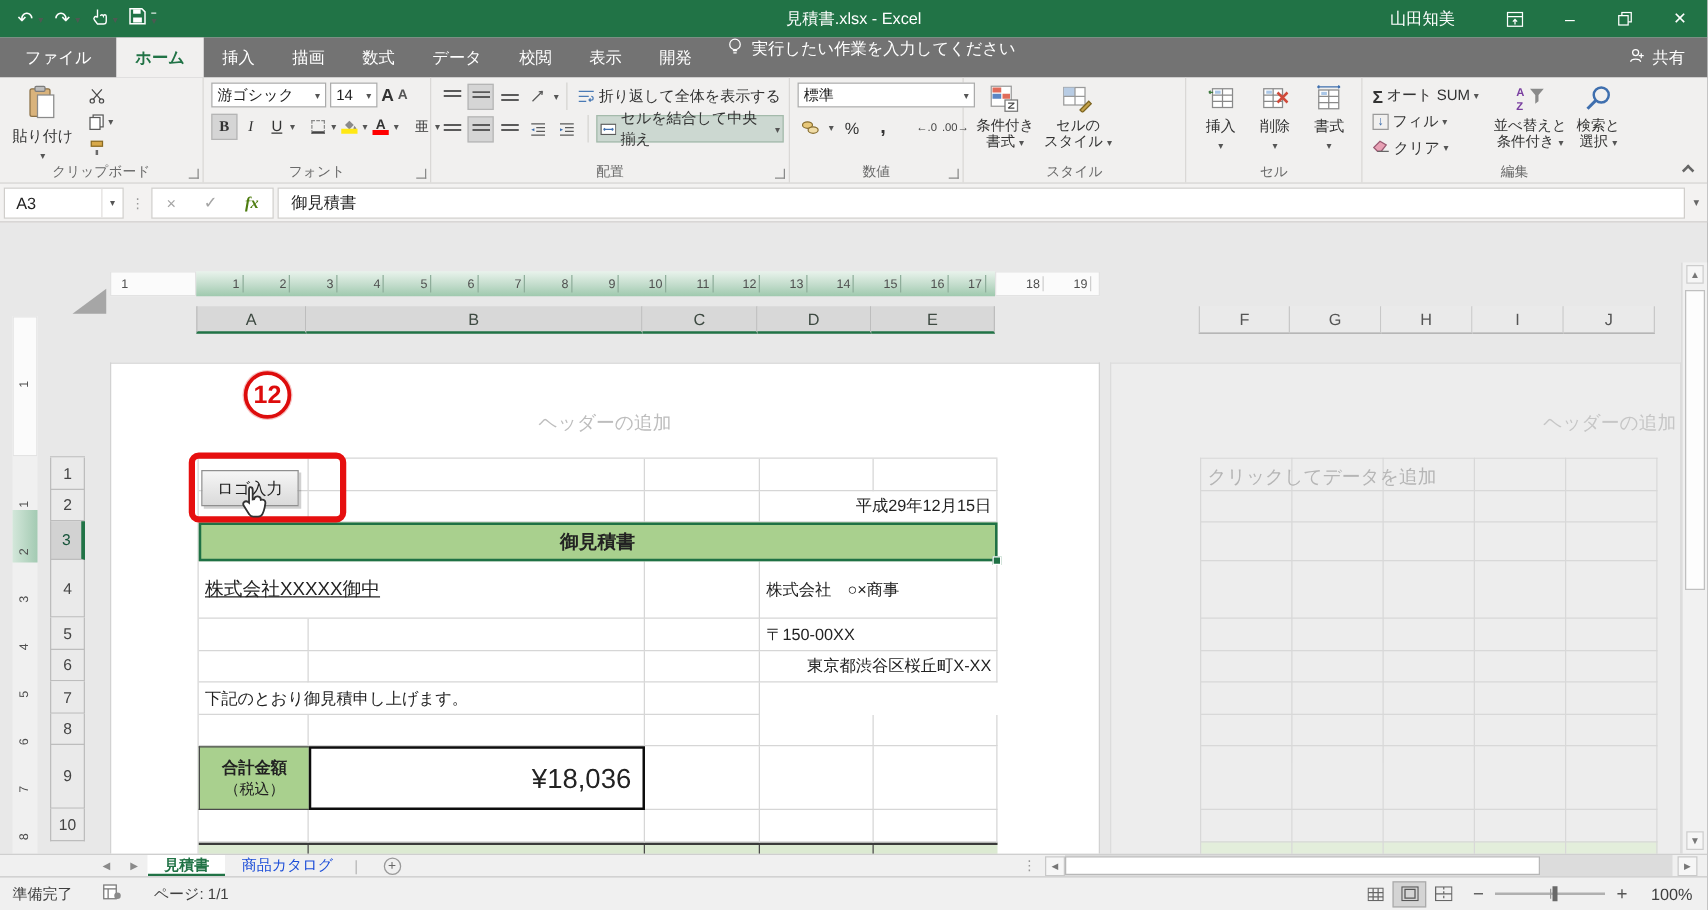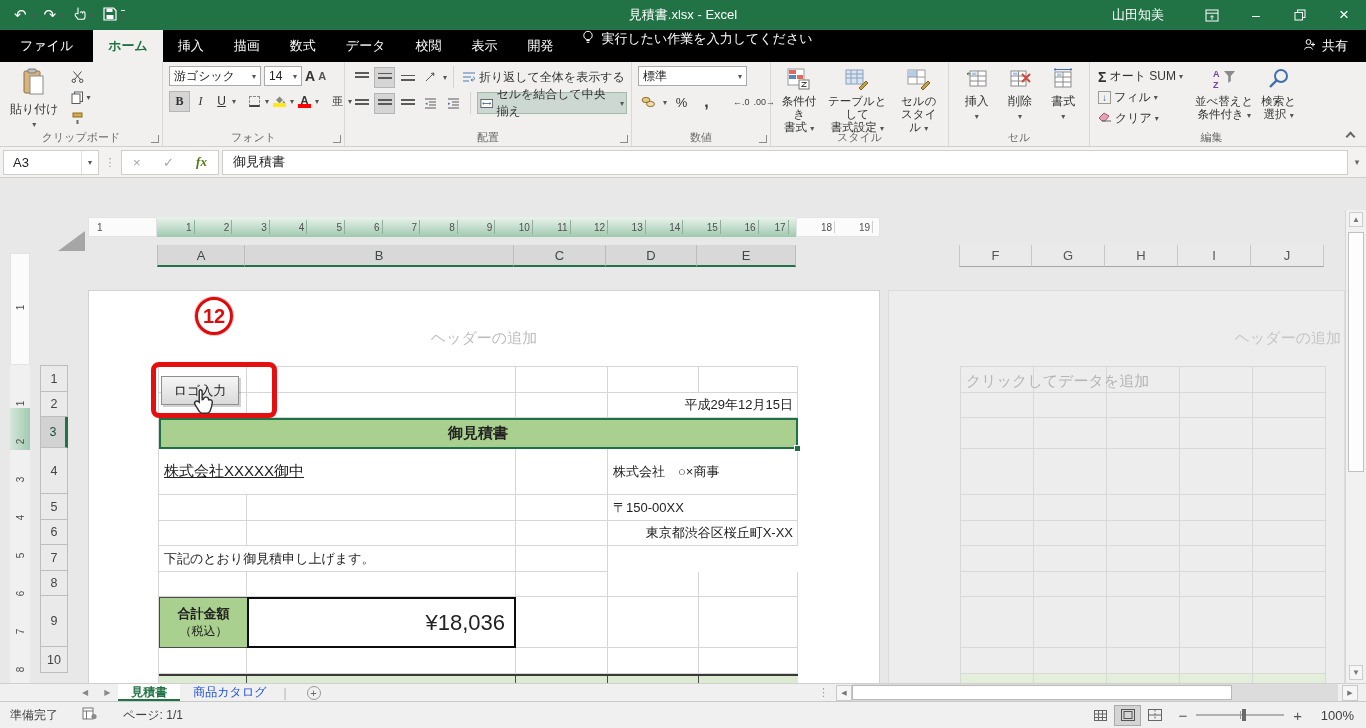--- a/index.html
+++ b/index.html
@@ -10,21 +10,21 @@
   
   .tbar{position:absolute;left:0;top:0;width:1366px;height:30px;background:#217346;color:#fff;display:flex;align-items:center}
   .qat{display:flex;align-items:center;gap:9px;padding-left:14px;font-size:15px;z-index:2}
   .qat .car{font-size:8px;opacity:.85;margin-left:-5px}
   .tbtitle{position:absolute;left:0;right:0;text-align:center;font-size:13px}
   .tbright{margin-left:auto;display:flex;align-items:center;height:30px;z-index:2}
   .tbuser{font-size:13px;margin-right:26px}
   .winbtn{width:44px;height:30px;display:flex;align-items:center;justify-content:center;font-size:14px}
 
   
-  .rtabs{position:absolute;left:0;top:30px;width:1366px;height:32px;background:#000000;display:flex;align-items:stretch;color:#fff;font-size:13px}
+  .rtabs{position:absolute;left:0;top:30px;width:1366px;height:32px;background:#737373;display:flex;align-items:stretch;color:#fff;font-size:13px}
   .rtab{padding:0 15px;display:flex;align-items:center;cursor:default}
   .rtab.file{padding:0 20px}
   .rtab.active{background:#f1f0ef;color:#217346;font-weight:bold}
   .tellme{display:flex;gap:7px;margin-left:14px}
   .share{margin-left:auto;display:flex;align-items:center;gap:6px;padding-right:18px}
 
   
   .ribbon{position:absolute;left:0;top:62px;width:1366px;height:85px;background:#f1f0ef;border-bottom:1px solid #d2d0ce;display:flex}
   .rg{position:relative;border-right:1px solid #dad8d6;padding:4px 4px 16px 6px}
   .glabel{position:absolute;bottom:1px;left:0;right:0;text-align:center;font-size:11px;color:#6a6a6a}
@@ -333,21 +333,21 @@
             </svg>
           <span>セルを結合して中央揃え</span>
           <span class="car">▾</span>
         </span>
       </div>
       <div class="glabel">配置</div>
       <span class="lnch"></span>
     </div>
 
     <div class="rg" style="width:139px">
-      <div class="box" style="width:109px">
+      <div class="box" style="width:142px">
         <span>標準</span>
         <span class="car" style="margin-left:auto">▾</span>
       </div>
       <div style="display:flex;align-items:center;gap:4px;margin-top:5px">
         <span class="tgl">
             <svg width="15" height="12" viewBox="0 0 15 12">
               <ellipse cx="5" cy="4" rx="4" ry="2.6" fill="#e8c87a" stroke="#8a7032"></ellipse>
               <ellipse cx="9.5" cy="8" rx="4" ry="2.6" fill="#f0dca6" stroke="#8a7032"></ellipse>
             </svg>
           </span>
@@ -366,28 +366,20 @@
       <div class="bigbtn">
         <span><svg width="24" height="22" viewBox="0 0 24 22">
               <rect x="1" y="1" width="16" height="16" fill="#fff" stroke="#9a9a9a"></rect>
               <rect x="2" y="2" width="7" height="4" fill="#e06b5a"></rect>
               <rect x="2" y="7" width="7" height="4" fill="#5a86c5"></rect>
               <rect x="10" y="7" width="6" height="4" fill="#e06b5a"></rect>
               <rect x="12" y="12" width="10" height="9" fill="#fff" stroke="#777"></rect>
               <path d="M14.5 18.5l5-4M14.5 14.5h5M14.5 18.5h5" stroke="#444"></path>
             </svg></span>
         <span class="twol"><span>条件付き</span><br><span>書式</span> <span class="car">▾</span></span>
-      </div>
-      <div class="bigbtn">
-        <span><svg width="24" height="22" viewBox="0 0 24 22">
-              <rect x="1" y="2" width="17" height="14" fill="#dbe5f1" stroke="#8aa0bd"></rect>
-              <path d="M1 6h17M1 10h17M6 2v14M12 2v14" stroke="#8aa0bd"></path>
-              <path d="M14 20l7-7 2 2-7 7z" fill="#c5a24a" stroke="#7c6420"></path>
-            </svg></span>
-        <span class="twol"><span>テーブルとして</span> <br><span>書式設定</span> <span class="car">▾</span></span>
       </div>
       <div class="bigbtn">
         <span><svg width="24" height="22" viewBox="0 0 24 22">
               <rect x="1" y="2" width="17" height="14" fill="#fff" stroke="#9a9a9a"></rect>
               <rect x="1" y="2" width="9" height="7" fill="#b8cce4"></rect>
               <path d="M1 9h17M10 2v14" stroke="#9a9a9a"></path>
               <path d="M14 20l7-7 2 2-7 7z" fill="#c5a24a" stroke="#7c6420"></path>
             </svg></span>
         <span class="twol"><span>セルの</span><br><span>スタイル</span> <span class="car">▾</span></span>
       </div>

